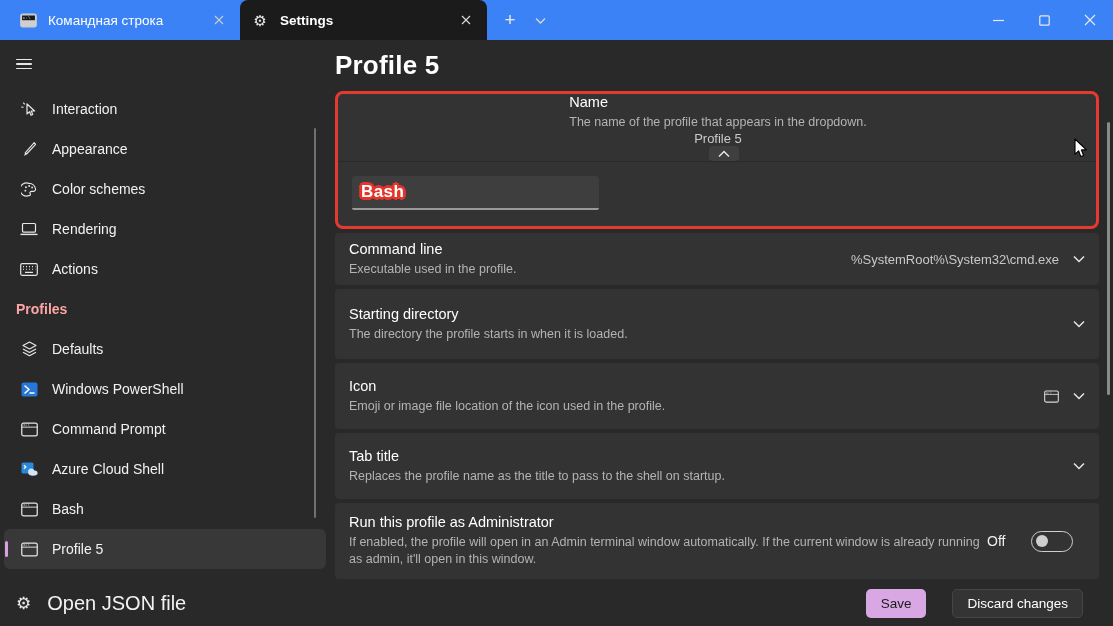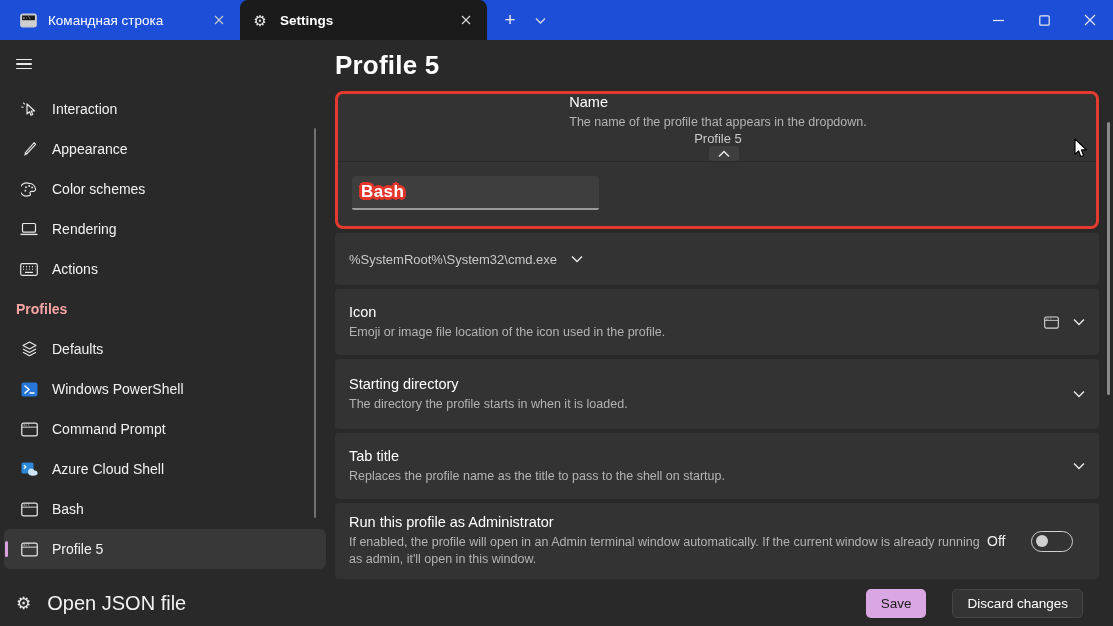--- a/index.html
+++ b/index.html
@@ -1,21 +1,21 @@
 <!DOCTYPE html>
 <html><head>
 <meta charset="utf-8">
 <style>
   * { box-sizing: border-box; margin: 0; padding: 0; }
   html,body { background:#111; }
   body { font-family:"Liberation Sans", sans-serif; }
   .window { position:relative; width:1113px; height:626px; background:#292929; overflow:hidden; }
 
   
-  .titlebar { height:40px; background:#1d4ed8; display:flex; align-items:stretch; }
+  .titlebar { height:40px; background:#3b82f6; display:flex; align-items:stretch; }
   .tab { display:flex; align-items:center; padding:0 10px; }
   .tab-cmd { width:232px; margin-left:8px; }
   .tab-settings { width:247px; background:#1b1b1b; border-radius:8px 8px 0 0; }
   .tab .tab-icon { width:20px; display:flex; justify-content:center; }
   .tab .tab-label { flex:1; margin-left:10px; font-size:13.5px; color:#ffffff; white-space:nowrap; overflow:hidden; }
   .tab-settings .tab-label { font-weight:bold; }
   .tab-close { width:22px; height:22px; display:flex; align-items:center; justify-content:center; border-radius:4px; }
   .tb-btn { width:26px; height:26px; margin-top:7px; display:flex; align-items:center; justify-content:center; color:#e8e8e8; border-radius:4px; }
   .tb-plus { margin-left:10px; font-size:19px; font-weight:300; }
   .tb-chev { margin-left:4px; }
@@ -294,22 +294,40 @@
           </div>
         </div>
         <div class="name-expanded">
           <div class="text-input">
             <span class="bash-text">Bash</span>
           </div>
         </div>
       </section>
 
       <section class="card card-collapsed h-cl">
+        <div class="card-left">
+          <div class="card-title">Command line</div>
+          <div class="card-desc">Executable used in the profile.</div>
+        </div>
         <div class="card-right">
           <span class="card-value">%SystemRoot%\System32\cmd.exe</span>
+          <span>
+            <svg width="12" height="8" viewBox="0 0 12 8">
+                <polyline points="1,1.5 6,6.5 11,1.5" fill="none" stroke="#e6e6e6" stroke-width="1.5"></polyline>
+              </svg>
+          </span>
+        </div>
+      </section>
+
+      <section class="card card-collapsed h-sd">
+        <div class="card-left">
+          <div class="card-title">Starting directory</div>
+          <div class="card-desc">The directory the profile starts in when it is loaded.</div>
+        </div>
+        <div class="card-right">
           <span>
             <svg width="12" height="8" viewBox="0 0 12 8">
                 <polyline points="1,1.5 6,6.5 11,1.5" fill="none" stroke="#e6e6e6" stroke-width="1.5"></polyline>
               </svg>
           </span>
         </div>
       </section>
 
       <section class="card card-collapsed h-ic">
         <div class="card-left">
@@ -325,34 +343,20 @@
               </svg>
           </span>
           <span>
             <svg width="12" height="8" viewBox="0 0 12 8">
                 <polyline points="1,1.5 6,6.5 11,1.5" fill="none" stroke="#e6e6e6" stroke-width="1.5"></polyline>
               </svg>
           </span>
         </div>
       </section>
 
-      <section class="card card-collapsed h-sd">
-        <div class="card-left">
-          <div class="card-title">Starting directory</div>
-          <div class="card-desc">The directory the profile starts in when it is loaded.</div>
-        </div>
-        <div class="card-right">
-          <span>
-            <svg width="12" height="8" viewBox="0 0 12 8">
-                <polyline points="1,1.5 6,6.5 11,1.5" fill="none" stroke="#e6e6e6" stroke-width="1.5"></polyline>
-              </svg>
-          </span>
-        </div>
-      </section>
-
       <section class="card card-collapsed h-tt">
         <div class="card-left">
           <div class="card-title">Tab title</div>
           <div class="card-desc">Replaces the profile name as the title to pass to the shell on startup.</div>
         </div>
         <div class="card-right">
           <span>
             <svg width="12" height="8" viewBox="0 0 12 8">
                 <polyline points="1,1.5 6,6.5 11,1.5" fill="none" stroke="#e6e6e6" stroke-width="1.5"></polyline>
               </svg>

